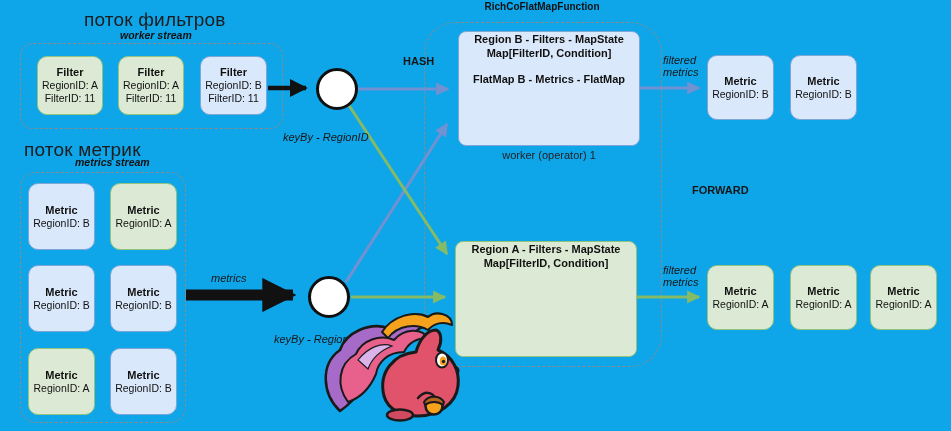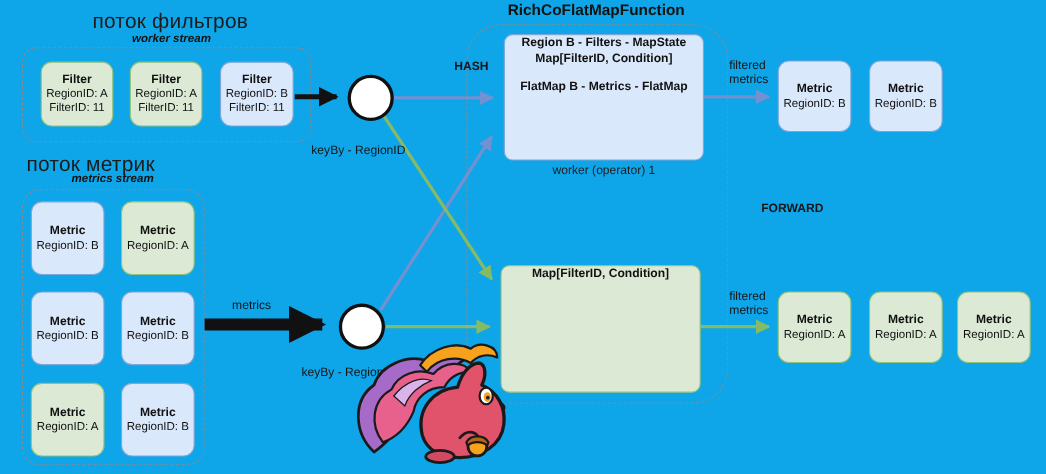--- a/index.html
+++ b/index.html
@@ -13,28 +13,28 @@
         align-items:center;text-align:center;font-size:10.5px;line-height:13px;
         border-radius:10px;box-sizing:border-box;}
   .node .t{font-weight:bold;font-size:11px;}
   .green{background:#dcead5;border:1.6px solid #93c47d;}
   .blue{background:#dae8fc;border:1.6px solid #7ea6d8;}
   .worker{position:absolute;display:flex;flex-direction:column;
           align-items:center;text-align:center;font-weight:bold;font-size:11px;
           line-height:14px;border-radius:8px;box-sizing:border-box;}
   .worker .gap{height:12px;}
   .cap{position:absolute;font-size:11px;text-align:center;white-space:nowrap;color:#222;}
-  .edge-label{position:absolute;font-size:11px;color:#161616;}
+  .edge-label{position:absolute;font-size:11px;font-style:italic;color:#161616;}
   .edge-label.bold{font-style:normal;font-weight:bold;}
   .circle{position:absolute;width:42px;height:42px;border-radius:50%;
           background:#fff;border:3.5px solid #101010;box-sizing:border-box;z-index:3;}
   svg.overlay{position:absolute;left:0;top:0;z-index:2;}
   .lvl3{z-index:3;}
   .lvl4{z-index:4;}
-  .fn-title{position:absolute;font-size:14px;font-weight:bold;text-align:center;white-space:nowrap;}
+  .fn-title{position:absolute;font-size:10px;font-weight:bold;text-align:center;white-space:nowrap;}
 </style>
 </head>
 <body>
 
 <div id="canvas">
 
   <div class="dashed" style="left:20px;top:43px;width:261px;height:84px;border-radius:13px;"></div>
   <div class="dashed" style="left:20px;top:172px;width:164px;height:249px;border-radius:16px;"></div>
   <div class="dashed" style="left:424px;top:22px;width:236px;height:343px;border-radius:32px;"></div>
 
@@ -84,21 +84,21 @@
     <span>RegionID: A</span>
     <span>FilterID: 11</span>
   </div>
   <div class="node blue lvl3" style="left:200px;top:56px;width:67px;height:59px;">
     <span class="t">Filter</span>
     <span>RegionID: B</span>
     <span>FilterID: 11</span>
   </div>
 
   <div class="abs h1 lvl3" style="left:24px;top:139px;">поток метрик</div>
-  <div class="abs h2 lvl3" style="left:65px;top:156px;">metrics stream</div>
+  <div class="abs h2 lvl3" style="left:75px;top:156px;">metrics stream</div>
 
   <div class="node blue lvl3" style="left:28px;top:183px;width:67px;height:67px;">
     <span class="t">Metric</span>
     <span>RegionID: B</span>
   </div>
   <div class="node green lvl3" style="left:110px;top:183px;width:67px;height:67px;">
     <span class="t">Metric</span>
     <span>RegionID: A</span>
   </div>
   <div class="node blue lvl3" style="left:28px;top:265px;width:67px;height:67px;">
@@ -114,37 +114,38 @@
     <span>RegionID: A</span>
   </div>
   <div class="node blue lvl3" style="left:110px;top:348px;width:67px;height:67px;">
     <span class="t">Metric</span>
     <span>RegionID: B</span>
   </div>
 
   <div class="circle" style="left:316px;top:68px;"></div>
   <div class="circle" style="left:308px;top:276px;"></div>
 
-  <div class="edge-label bold lvl3" style="left:389px;top:55px;padding-left:24px;">HASH</div>
+  <div class="edge-label bold lvl3" style="left:379px;top:55px;padding-left:24px;">HASH</div>
   <div class="edge-label lvl3" style="left:283px;top:131px;">keyBy - RegionID</div>
   <div class="edge-label lvl3" style="left:211px;top:272px;">metrics</div>
   <div class="edge-label lvl3" style="left:274px;top:333px;">keyBy - RegionID</div>
   <div class="edge-label bold lvl3" style="left:692px;top:184px;">FORWARD</div>
 
   <div class="fn-title lvl3" style="left:424px;top:1px;width:236px;">RichCoFlatMapFunction</div>
 
   <div class="worker blue lvl3" style="left:458px;top:31px;width:182px;height:115px;">
     <span>Region B - Filters - MapState</span>
     <span>Map[FilterID, Condition]</span>
     <span class="gap"></span>
     <span>FlatMap B - Metrics - FlatMap</span>
   </div>
   <div class="cap lvl3" style="left:458px;top:149px;width:182px;">worker (operator) 1</div>
 
   <div class="worker green lvl3" style="left:455px;top:241px;width:182px;height:116px;">
+    <span>Region A - Filters - MapState</span>
     <span>Map[FilterID, Condition]</span>
     <span class="gap"></span>
   </div>
 
   <div class="edge-label lvl3" style="left:663px;top:54px;width:42px;line-height:12px;">filtered metrics</div>
   <div class="node blue lvl3" style="left:707px;top:55px;width:67px;height:65px;">
     <span class="t">Metric</span>
     <span>RegionID: B</span>
   </div>
   <div class="node blue lvl3" style="left:790px;top:55px;width:67px;height:65px;">

